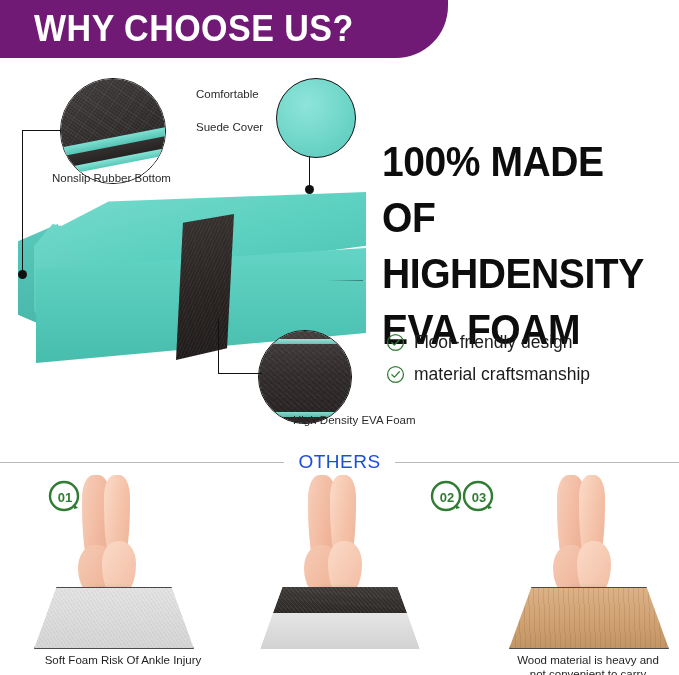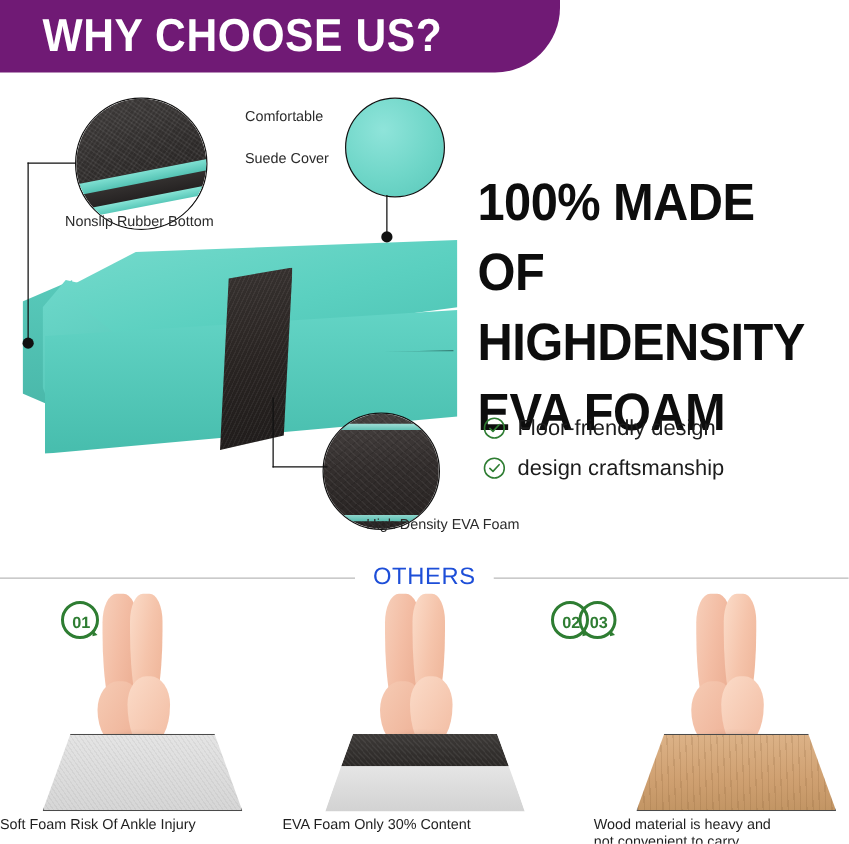--- a/index.html
+++ b/index.html
@@ -167,21 +167,21 @@
   .cols{position:absolute;left:0;top:475px;width:679px;height:200px;}
   .col{position:absolute;top:0;width:226px;height:200px;}
   .col-1{left:0;padding-left:20px;}
   .col-2{left:226px;}
   .col-3{left:475px;}
 
   .badge{
     position:absolute;top:5px;width:34px;height:34px;
   }
   .col-1 .badge{left:48px;}
-  .col-2 .badge{left:214px;}
+  .col-2 .badge{left:204px;}
   .col-3 .badge{left:-13px;}
   .badge-num{
     position:absolute;inset:0;display:flex;align-items:center;justify-content:center;
     font-size:13px;font-weight:bold;color:#2e7d32;
     font-family:"Liberation Sans",sans-serif;
   }
 
   
   .feet{position:absolute;left:78px;top:8px;width:72px;height:118px;}
   .leg{
@@ -230,21 +230,21 @@
     border-bottom:1px solid #4a4a4a;
   }
   .mat-wood{
     background:
       repeating-linear-gradient(88deg,rgba(120,80,40,.16) 0 1px,transparent 1px 5px),
       linear-gradient(180deg,#dcb287 0%,#cfa071 60%,#c29564 100%);
   }
 
   .caption{
     position:absolute;left:0;top:178px;width:100%;
-    font-size:11.5px;line-height:14px;color:#1f1f1f;
+    text-align:center;font-size:11.5px;line-height:14px;color:#1f1f1f;
     font-family:"Liberation Sans",sans-serif;
   }
 </style>
 </head>
 <body>
 
 <div id="root">
 
   <div class="banner">
     <div class="banner-title">WHY CHOOSE US?</div>
@@ -308,21 +308,21 @@
       </span>
       <span class="bullet-label">Floor-friendly design</span>
     </div>
     <div class="bullet">
       <span class="bullet-icon">
         <svg viewBox="0 0 24 24" width="19" height="19">
           <circle cx="12" cy="12" r="10" fill="none" stroke="#2e7d32" stroke-width="1.6"></circle>
           <path d="M7.4 12.3 L10.6 15.3 L16.8 8.5" fill="none" stroke="#2e7d32" stroke-width="1.6" stroke-linecap="round" stroke-linejoin="round"></path>
         </svg>
       </span>
-      <span class="bullet-label">design craftsmanship</span>
+      <span class="bullet-label">material craftsmanship</span>
     </div>
   </div>
 
   <div class="divider-wrap">
     <div class="divider-line"></div>
     <div class="divider-label">OTHERS</div>
     <div class="divider-line"></div>
   </div>
 
   <div class="cols">
@@ -362,21 +362,20 @@
         <div class="leg heel-back"></div>
         <div class="leg heel-front"></div>
         <div class="foot-shadow"></div>
       </div>
       <div class="mat">
         <div class="mat-body" style="border:none;">
           <div class="mat-eva-bot"></div>
           <div class="mat-eva-top"></div>
         </div>
       </div>
-      <div class="caption">EVA Foam Only 30% Content</div>
     </div>
 
     <div class="col col-3">
       <div class="badge">
         <svg viewBox="0 0 34 34" width="34" height="34">
           <circle cx="16" cy="16" r="14" fill="none" stroke="#2e7d32" stroke-width="2.4"></circle>
           <path d="M26 24 L30 28 L26 29 Z" fill="#2e7d32"></path>
         </svg>
         <span class="badge-num">03</span>
       </div>

